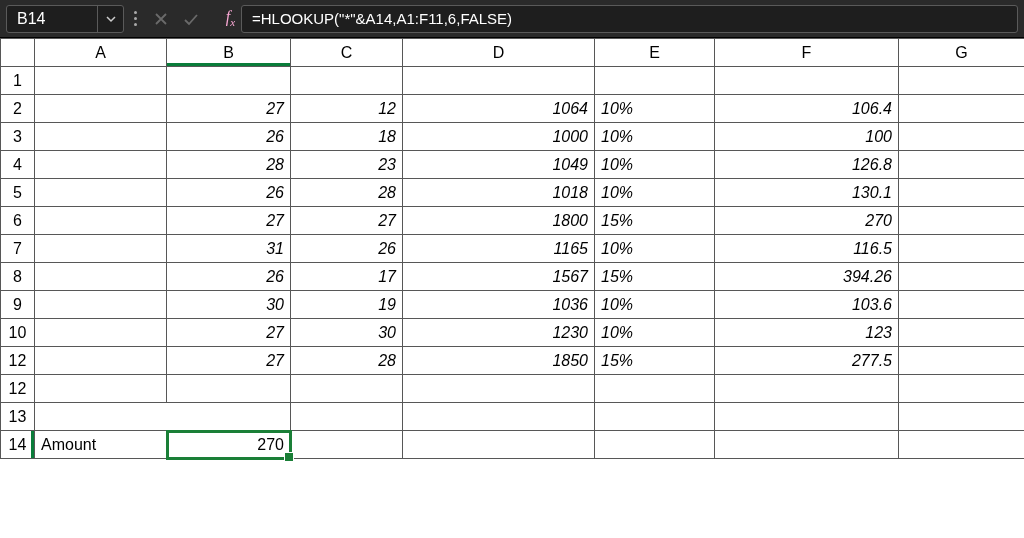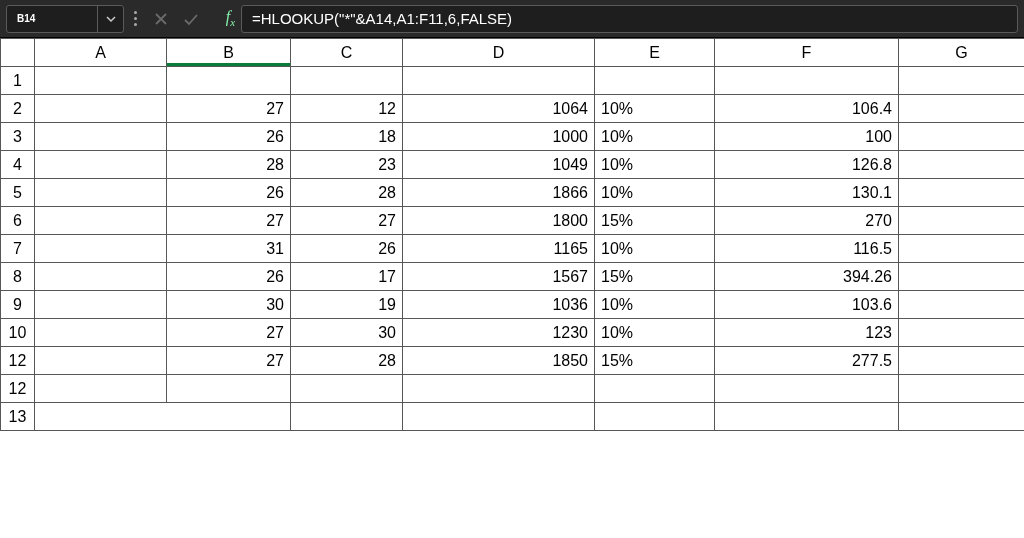--- a/index.html
+++ b/index.html
@@ -45,22 +45,22 @@
     background: #1e1e1e;
     border: 1px solid var(--border-gray);
     border-radius: 3px;
     height: 28px;
   }
   .namebox-input {
     background: transparent;
     border: none;
     color: #fff;
     padding: 0 10px;
-    font-size: 10px;
-    font-weight: bold;
+    font-size: 16px;
+    font-weight: normal;
     width: 90px;
     height: 100%;
     outline: none;
   }
   .namebox-dd {
     display:flex;align-items:center;justify-content:center;
     width:26px;height:100%;
     border-left:1px solid var(--border-gray);
     cursor:pointer;
   }
@@ -75,21 +75,21 @@
   .icon-btn {
     width:28px;height:28px;display:flex;align-items:center;justify-content:center;
     color:#9a9a9a;
     cursor:pointer;border-radius:2px;
   }
   .icon-btn.disabled{color:#6a6a6a;cursor:default;}
   .fx-label {
     font-style: italic;
     font-family: "Times New Roman", serif;
     font-size: 16px;
-    color:#86efac;
+    color:#f9a8d4;
     padding:0 4px;
     margin-left:19px;
   }
   .formula-input {
     flex:1;
     height:28px;
     background: var(--formula-bg);
     border:1px solid var(--border-gray);
     border-radius:3px;
     color:#fff;
@@ -155,21 +155,21 @@
     white-space:nowrap;overflow:hidden;
   }
   td .cell.right{justify-content:flex-end;}
   td .cell.left{justify-content:flex-start;}
   td .cell.center{justify-content:center;}
 
   
   td.hgreen { background: var(--header-green); color:#fff; }
   td.hgreen .cell{color:#fff;}
   td.dblue { background: var(--data-blue); }
-  td.dblue { border:1px solid #4a4a4a; }
+  td.dblue { border:1px solid #4a4a4a;font-style:italic; }
   td.subheader { background: var(--sub-blue); color:#fff;}
   td.subheader .cell{color:#fff;font-weight:bold;}
   td.labelrow { background:#e6e6e6; }
 
   
   td.selected {
     position:relative;
     outline: 3px solid var(--selection-green);
     outline-offset: -2px;
     z-index:5;
@@ -351,21 +351,21 @@
           <td class="hgreen">
             <div class="cell left">Peter</div>
           </td>
           <td class="dblue">
             <div class="cell right">26</div>
           </td>
           <td class="dblue">
             <div class="cell right">28</div>
           </td>
           <td class="dblue">
-            <div class="cell right">1866</div>
+            <div class="cell right">1018</div>
           </td>
           <td class="dblue">
             <div class="cell left">10%</div>
           </td>
           <td class="dblue">
             <div class="cell right">130.1</div>
           </td>
           <td>
             <div class="cell left"></div>
           </td>
@@ -552,15 +552,39 @@
           <td>
             <div class="cell left"></div>
           </td>
           <td>
             <div class="cell left"></div>
           </td>
           <td>
             <div class="cell left"></div>
           </td>
         </tr>
+        <tr>
+          <th class="rowh active">14</th>
+          <td class="labelrow">
+            <div class="cell left">Amount</div>
+          </td>
+          <td class="selected">
+            <div class="cell right">270</div>
+          </td>
+          <td>
+            <div class="cell left"></div>
+          </td>
+          <td>
+            <div class="cell left"></div>
+          </td>
+          <td>
+            <div class="cell left"></div>
+          </td>
+          <td>
+            <div class="cell left"></div>
+          </td>
+          <td>
+            <div class="cell left"></div>
+          </td>
+        </tr>
       </tbody>
 </table>
 </div>
 
 </body></html>

